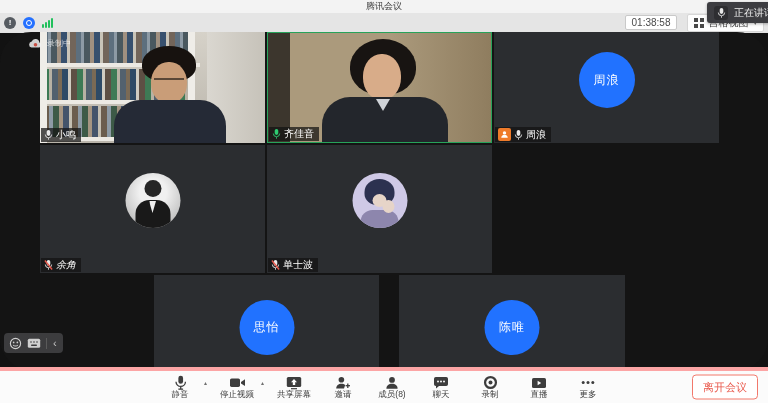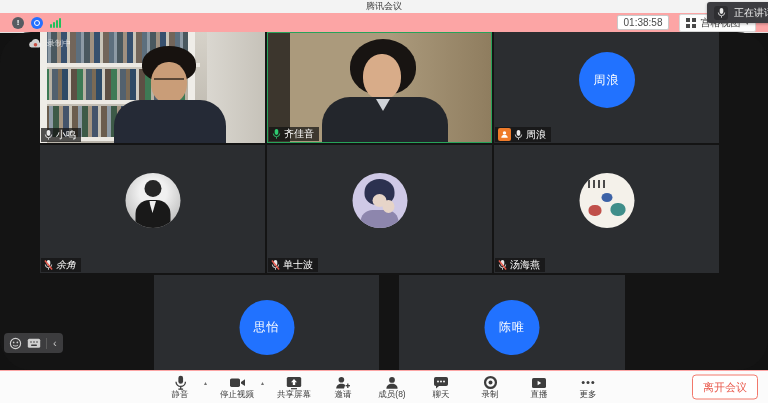--- a/index.html
+++ b/index.html
@@ -3,22 +3,22 @@
 <meta charset="utf-8">
 <style>
   html,body{margin:0;padding:0;}
   body{width:768px;height:403px;position:relative;overflow:hidden;
        font-family:"Liberation Sans",sans-serif;background:#121212;
        -webkit-font-smoothing:antialiased;}
 
   
   .titlebar{height:13px;background:#f3f3f3;display:flex;align-items:center;justify-content:center;
             font-size:9px;color:#3a3a3a;}
-  .menubar{height:19px;background:#fca5a5;border-bottom:1px solid #e2e2e2;
-           display:flex;align-items:center;padding:0 12px;gap:7px;}
+  .menubar{height:19px;background:#e5e5e5;border-bottom:1px solid #e2e2e2;
+           display:flex;align-items:center;padding:0 4px;gap:7px;}
   .hicon{width:12px;height:12px;border-radius:50%;position:relative;flex:0 0 auto;}
   .hicon.info{background:#565b61;}
   .hicon.info::after{content:"!";position:absolute;inset:0;color:#fff;font-size:8px;line-height:12px;text-align:center;font-weight:bold;}
   .hicon.sec{background:#2470ff;}
   .hicon.sec::after{content:"";position:absolute;left:3px;top:3px;width:4px;height:4px;border:1.5px solid #fff;border-radius:50%;}
   .netbars{display:flex;align-items:flex-end;gap:1px;height:11px;}
   .netbars i{display:block;width:2px;background:#21c05c;border-radius:1px;}
   .netbars i:nth-child(1){height:4px;}.netbars i:nth-child(2){height:6px;}
   .netbars i:nth-child(3){height:8px;}.netbars i:nth-child(4){height:10px;}
   .head-right{margin-left:auto;display:flex;align-items:center;gap:10px;}
@@ -120,21 +120,21 @@
   .recind .txt{font-size:8px;color:rgba(255,255,255,.8);}
 
   
   .quickpill{position:absolute;left:4px;bottom:17px;height:20px;background:#3c3c3e;border-radius:4px;
              display:flex;align-items:center;gap:5px;padding:0 5px;z-index:20;}
   .quickpill .div{width:1px;height:11px;background:#5a5a5a;}
   .quickpill .chev{color:#c2c2c2;font-size:11px;line-height:18px;padding:0 1px;cursor:pointer;}
 
   
   .toolbar{position:absolute;left:0;right:0;bottom:0;height:32px;background:#fbfbfb;
-           border-top:1px solid #fca5a5;display:flex;align-items:center;justify-content:center;gap:9px;}
+           border-top:4px solid #fca5a5;display:flex;align-items:center;justify-content:center;gap:9px;}
   .tbtn{display:flex;flex-direction:column;align-items:center;justify-content:center;
         min-width:40px;position:relative;cursor:pointer;color:#3d3d3d;}
   .tbtn .lbl{font-size:8.5px;color:#3f3f3f;margin-top:0px;line-height:9px;white-space:nowrap;}
   .tbtn svg{display:block;}
   .caret{position:absolute;right:-7px;top:4px;font-size:6px;color:#707070;cursor:pointer;}
   .caret::after{content:"▴";}
   .tbtn.hascaret{margin-right:8px;}
   .leavebtn{position:absolute;right:10px;top:50%;transform:translateY(-50%);
             border:1px solid #f2786b;color:#e9594c;background:#fff;border-radius:4px;
             font-size:11px;padding:4px 10px;cursor:pointer;font-family:inherit;}
@@ -272,37 +272,20 @@
       <svg class="micico" viewBox="0 0 10 12">
           <rect x="3" y="0.5" width="4" height="6.5" rx="2" fill="currentColor"></rect>
           <path d="M1.5 5.5a3.5 3.5 0 0 0 7 0" fill="none" stroke="currentColor" stroke-width="1"></path>
           <line x1="5" y1="9.5" x2="5" y2="11.2" stroke="currentColor" stroke-width="1"></line>
           <line x1="1" y1="1" x2="9" y2="11" stroke="#e9594c" stroke-width="1.5"></line>
         </svg>
       <span class="nm">单士波</span>
     </div>
   </div>
 
-  <div class="tile t6">
-    <div class="pavatar av-thy">
-        <i class="marks"></i>
-        <i class="red"></i>
-        <i class="teal"></i>
-        <i class="blue"></i>
-      </div>
-    <div class="nlabel">
-      <svg class="micico" viewBox="0 0 10 12">
-          <rect x="3" y="0.5" width="4" height="6.5" rx="2" fill="currentColor"></rect>
-          <path d="M1.5 5.5a3.5 3.5 0 0 0 7 0" fill="none" stroke="currentColor" stroke-width="1"></path>
-          <line x1="5" y1="9.5" x2="5" y2="11.2" stroke="currentColor" stroke-width="1"></line>
-          <line x1="1" y1="1" x2="9" y2="11" stroke="#e9594c" stroke-width="1.5"></line>
-        </svg>
-      <span class="nm">汤海燕</span>
-    </div>
-  </div>
 
   <div class="tile t7">
     <div class="bluecircle d55">思怡</div>
   </div>
 
   <div class="tile t8">
     <div class="bluecircle d55">陈唯</div>
   </div>
 
   <div class="quickpill">

